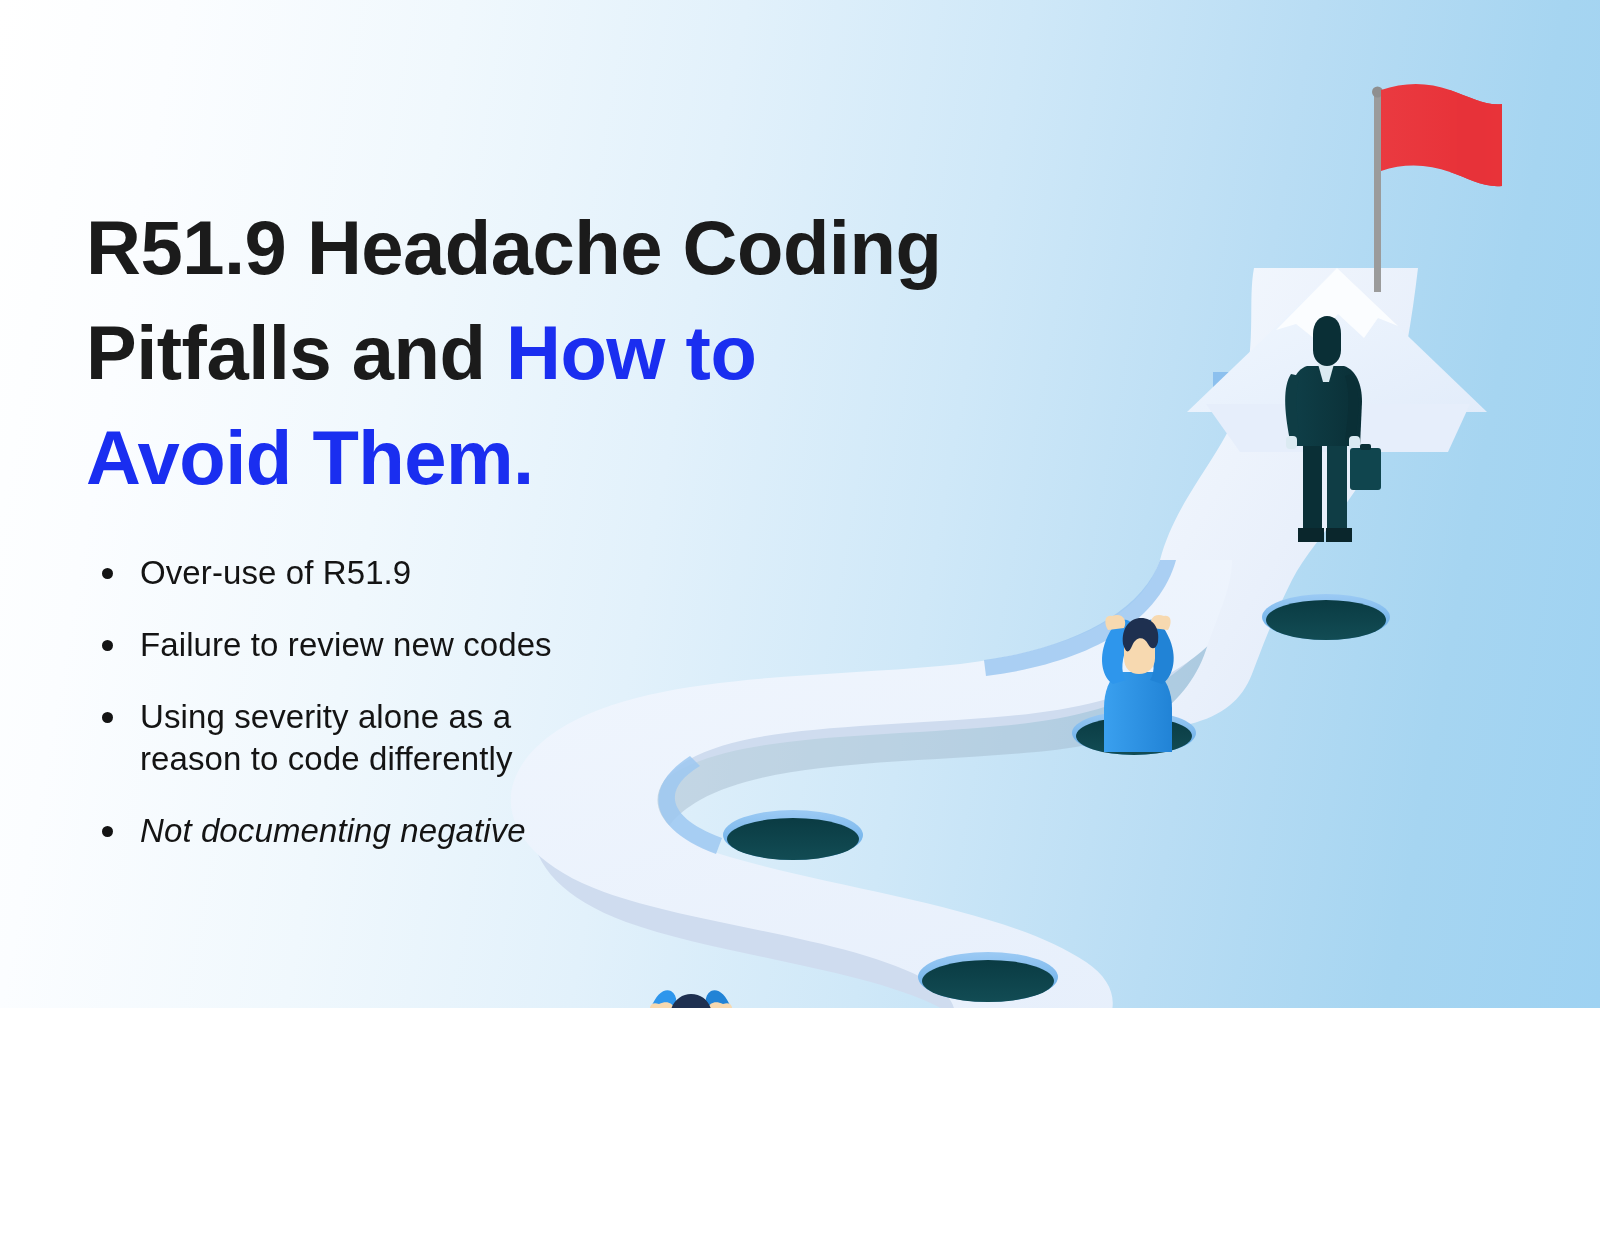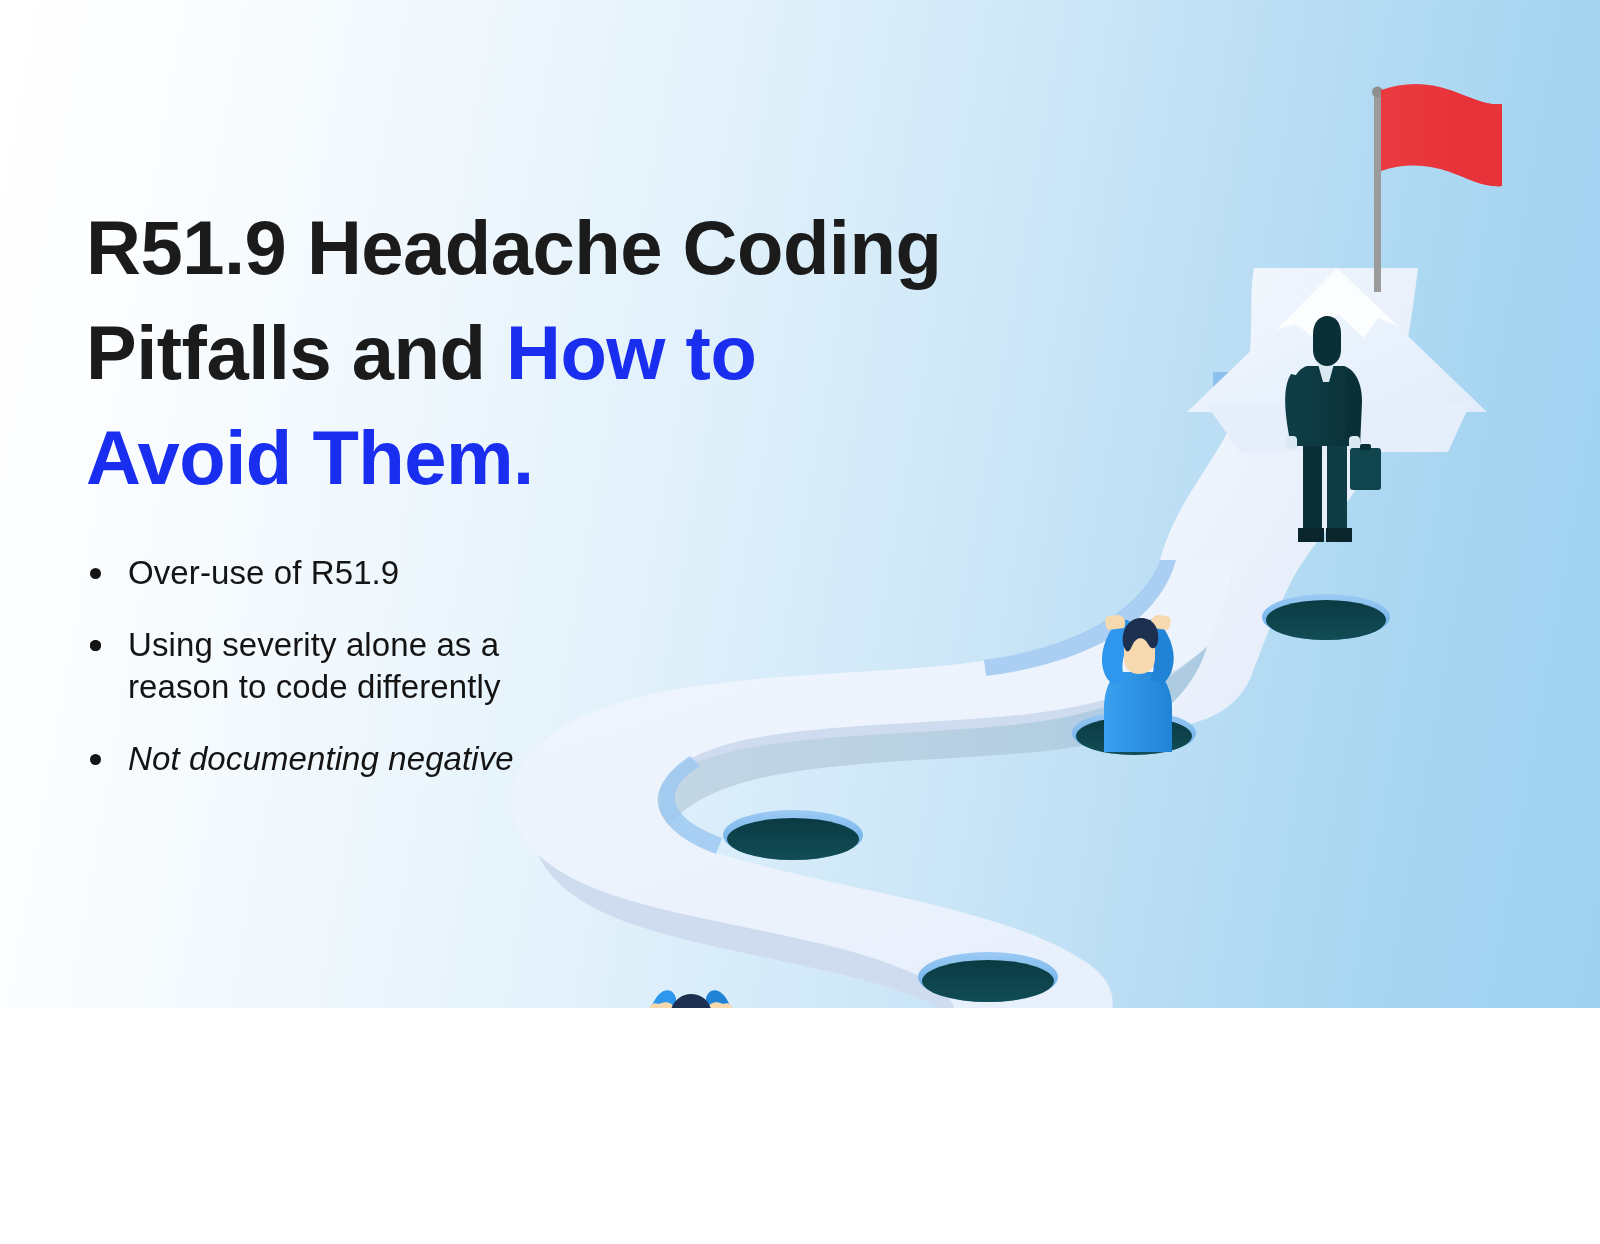--- a/index.html
+++ b/index.html
@@ -44,21 +44,21 @@
     font-size: 76px;
     line-height: 1.38;
     font-weight: bold;
     letter-spacing: -0.5px;
     color: #1b1b1b;
   }
   .title .accent { color: #1a2ef0; }
 
   #bullets {
     position: absolute;
-    left: 84px;
+    left: 96px;
     top: 552px;
     width: 640px;
   }
   .bullet {
     position: relative;
     display: block;
     padding-left: 44px;
     margin-bottom: 30px;
     font-size: 33px;
     line-height: 1.27;
@@ -403,20 +403,21 @@
 
   <div id="bullets">
 
     <div class="bullet">
       <span class="dot"></span>
       <span class="line">Over-use of R51.9</span>
     </div>
 
     <div class="bullet">
       <span class="dot"></span>
+      <span class="line">Failure to review new codes</span>
     </div>
 
     <div class="bullet">
       <span class="dot"></span>
       <span class="line">Using severity alone as a</span>
       <span class="line">reason to code differently</span>
     </div>
 
     <div class="bullet">
       <span class="dot"></span>

